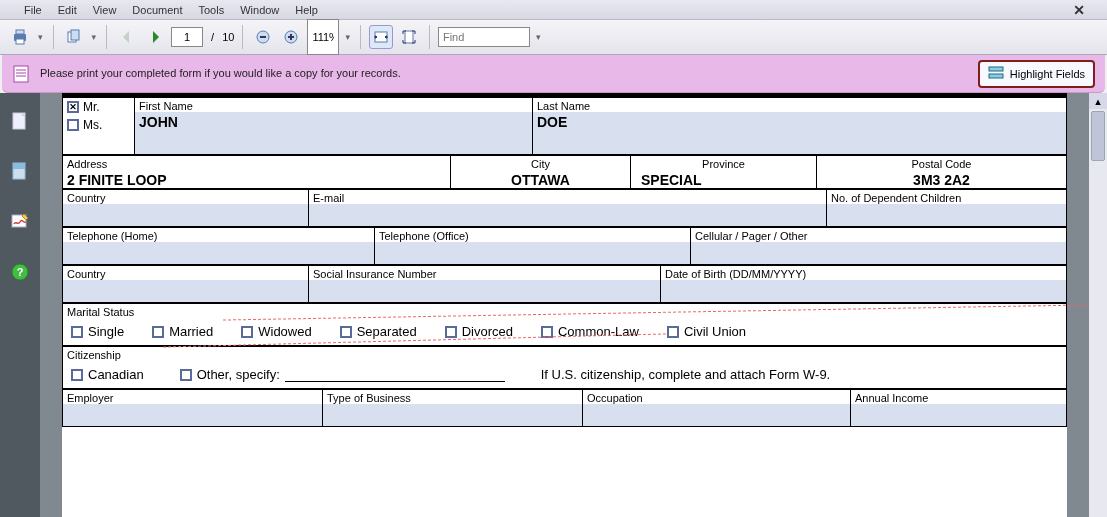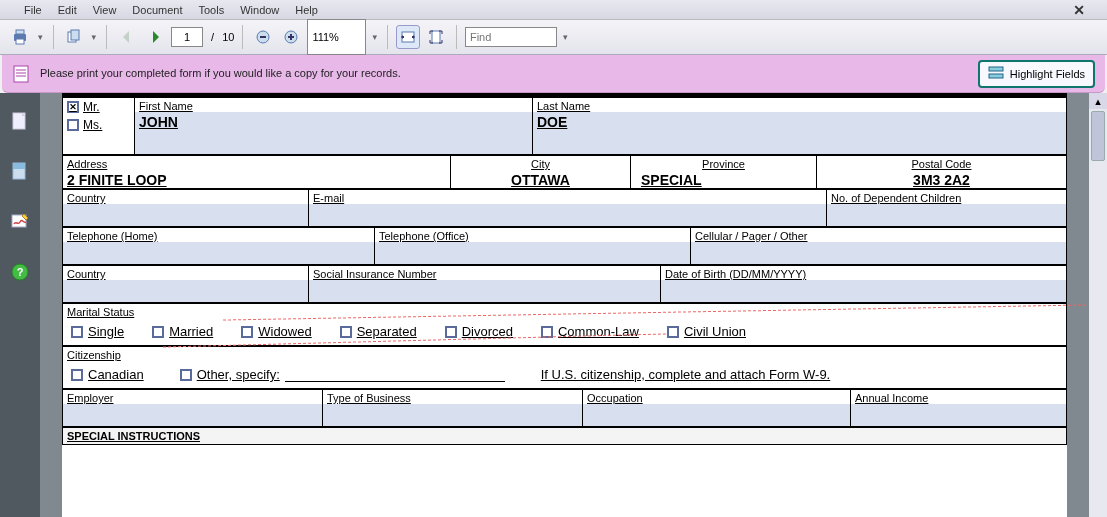--- a/index.html
+++ b/index.html
@@ -7,40 +7,40 @@
 
 .menubar { background: linear-gradient(#e8e8f0, #d8d8e4); height: 20px; display: flex; align-items: center; padding: 0 16px; color: #333; border-bottom: 1px solid #bbb; }
 .menubar span { padding: 0 8px; cursor: default; font-size: 11px; }
 .menubar .close { margin-left: auto; font-weight: bold; font-size: 14px; padding: 0 6px; }
 
 .toolbar { background: linear-gradient(#f4f4f8, #e4e4ec); height: 35px; display: flex; align-items: center; padding: 0 8px; gap: 4px; border-bottom: 1px solid #aab; }
 .tbtn { width: 24px; height: 24px; display: flex; align-items: center; justify-content: center; border: 1px solid transparent; border-radius: 3px; }
 .sep { width: 1px; height: 24px; background: #bbb; margin: 0 4px; }
 .dd { font-size: 9px; color: #666; padding: 0 2px; }
 .pageinput { width: 32px; height: 20px; border: 1px solid #888; text-align: center; font-size: 11px; }
-.zoomsel { width: 59px; height: 20px; border: 1px solid #888; font-size: 11px; padding: 17px 4px; background: white; }
+.zoomsel { width: 32px; height: 20px; border: 1px solid #888; font-size: 11px; padding: 17px 4px; background: white; }
 .findbox { width: 92px; height: 20px; border: 1px solid #888; font-size: 11px; padding: 0 4px; color: #888; background: white; }
 
 .purplebar { background: #e8b8e8; height: 38px; display: flex; align-items: center; padding: 0 10px; border-bottom: 1px solid #c898c8; border-radius: 0 0 6px 6px; margin: 0 2px; }
 .purplebar .picon { width: 18px; height: 18px; margin-right: 10px; }
 .purplebar .ptext { font-size: 11px; color: #222; line-height: 13px; }
-.purplebar .hlbtn { margin-left: auto; border: 2px solid #0f766e; border-radius: 4px; padding: 4px 8px; display: flex; align-items: center; gap: 6px; font-size: 11px; background: #f8f8ff; text-align: right; }
+.purplebar .hlbtn { margin-left: auto; border: 2px solid #7f1d1d; border-radius: 4px; padding: 4px 8px; display: flex; align-items: center; gap: 6px; font-size: 11px; background: #f8f8ff; text-align: right; }
 
 .main { display: flex; height: calc(517px - 20px - 35px - 38px); }
 .leftbar { width: 40px; background: #505860; display: flex; flex-direction: column; align-items: center; padding-top: 18px; gap: 28px; }
 .leftbar .lbtn { width: 22px; height: 22px; display: flex; align-items: center; justify-content: center; }
 
 .docarea { flex: 1; background: #808890; overflow: hidden; display: flex; justify-content: center; padding-top: 0; position: relative; }
 .page { background: white; width: 1005px; position: relative; }
 
 .rightscroll { width: 18px; background: #e8e8f0; display: flex; flex-direction: column; }
 .rightscroll .up { height: 16px; display:flex; align-items:center; justify-content:center; background:#d8d8e8; }
 .rightscroll .thumb { height: 50px; background: #c0c4d8; border: 1px solid #9aa; border-radius: 2px; margin: 2px; }
 
-table.form { border-collapse: collapse; width: 100%; text-decoration: underline; }
+table.form { border-collapse: collapse; width: 100%; }
 table.form td { border: 1px solid #000; padding: 0; vertical-align: top; position: relative; }
 .lbl { font-size: 11px; color: #000; padding: 2px 4px 0 4px; display: block; }
 .lbl2 { font-size: 11px; font-weight: bold; color: #000; padding: 2px 4px; display: block; background: #f4f4f4; }
 .val { font-size: 14px; font-weight: bold; color: #000; padding: 2px 4px 4px 4px; display: block; height: 18px; }
 .bluein { background: #d8e0f0; height: 22px; margin: 0; }
 .bluein2 { background: #d8e0f0; height: 22px; }
 .row-nm .bluein { height: 42px; }
 
 .chkrow { display: flex; align-items: center; gap: 4px; padding: 2px 4px; font-size: 12px; }
 .chk { width: 12px; height: 12px; border: 2px solid #5a6a9a; display: inline-flex; align-items: center; justify-content: center; font-size: 10px; line-height: 10px; font-weight: bold; }
@@ -382,29 +382,20 @@
                 <div class="bluein2"></div>
               </td>
           <td>
                 <span class="lbl">Annual Income</span>
                 <div class="bluein2"></div>
               </td>
         </tr>
       </tbody>
         </table>
 
-      <table class="form">
-        <tbody>
-            <tr>
-              <td>
-                <span class="lbl2">SPECIAL INSTRUCTIONS</span>
-              </td>
-            </tr>
-      </tbody>
-        </table>
 
     </div>
   </div>
 
   <div class="rightscroll">
     <div class="up">▴</div>
     <div class="thumb"></div>
   </div>
 </div>
 

